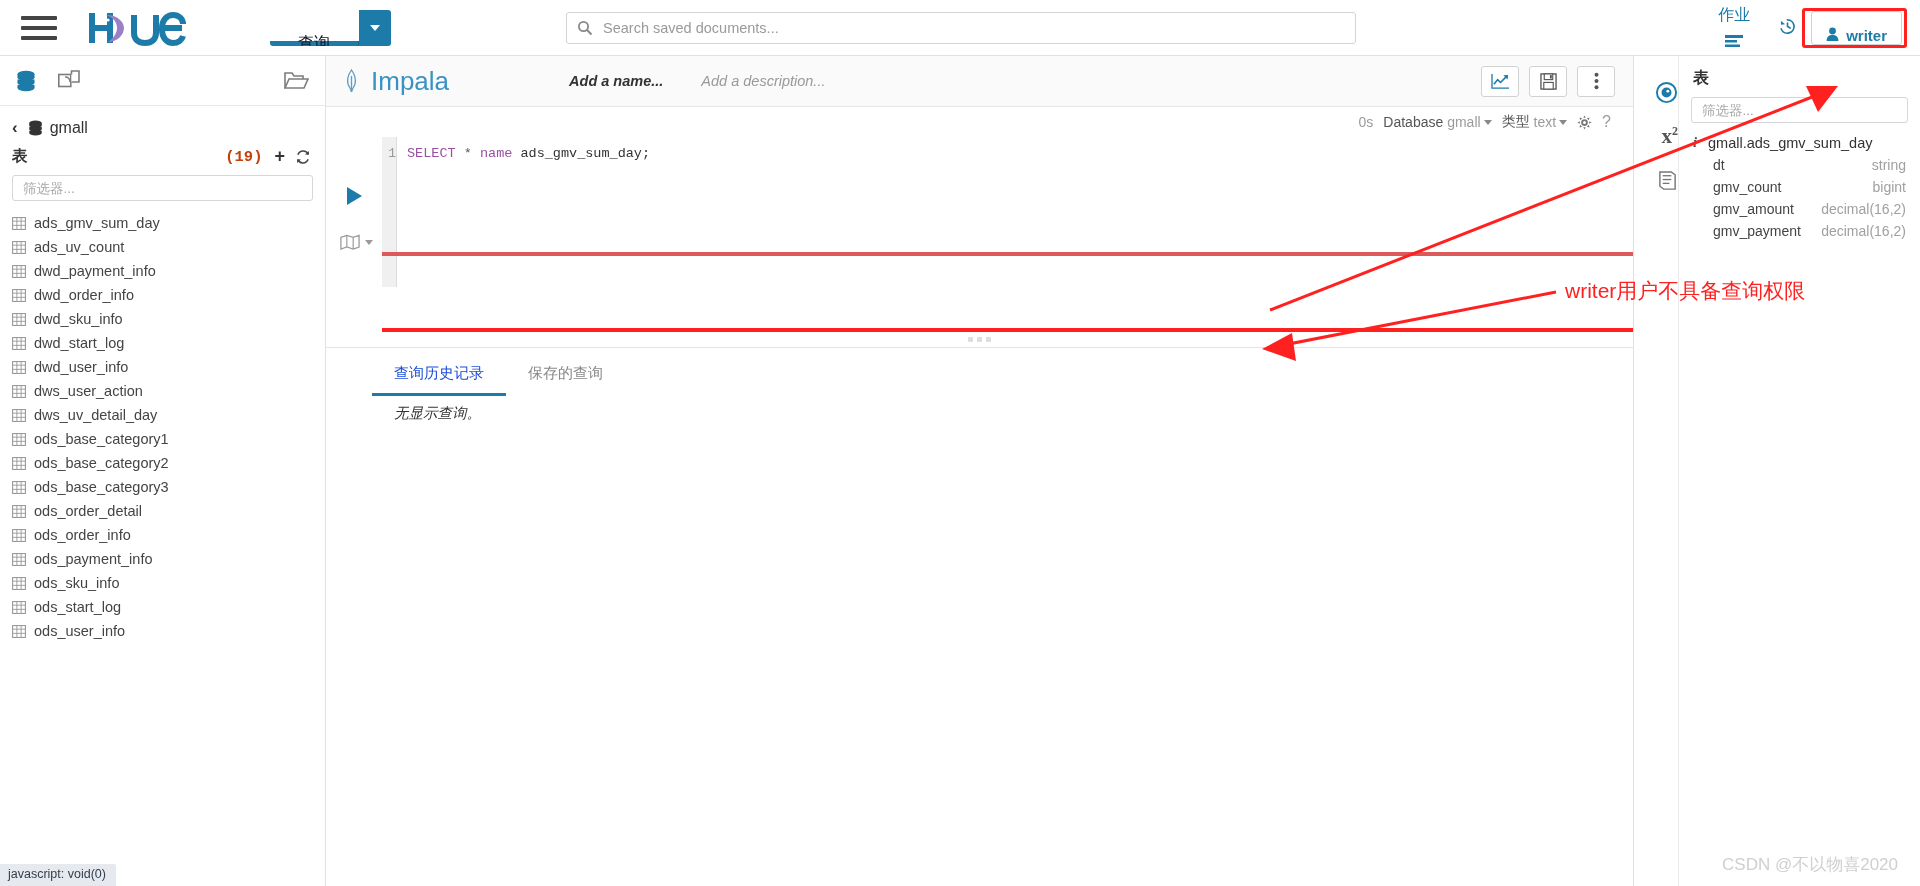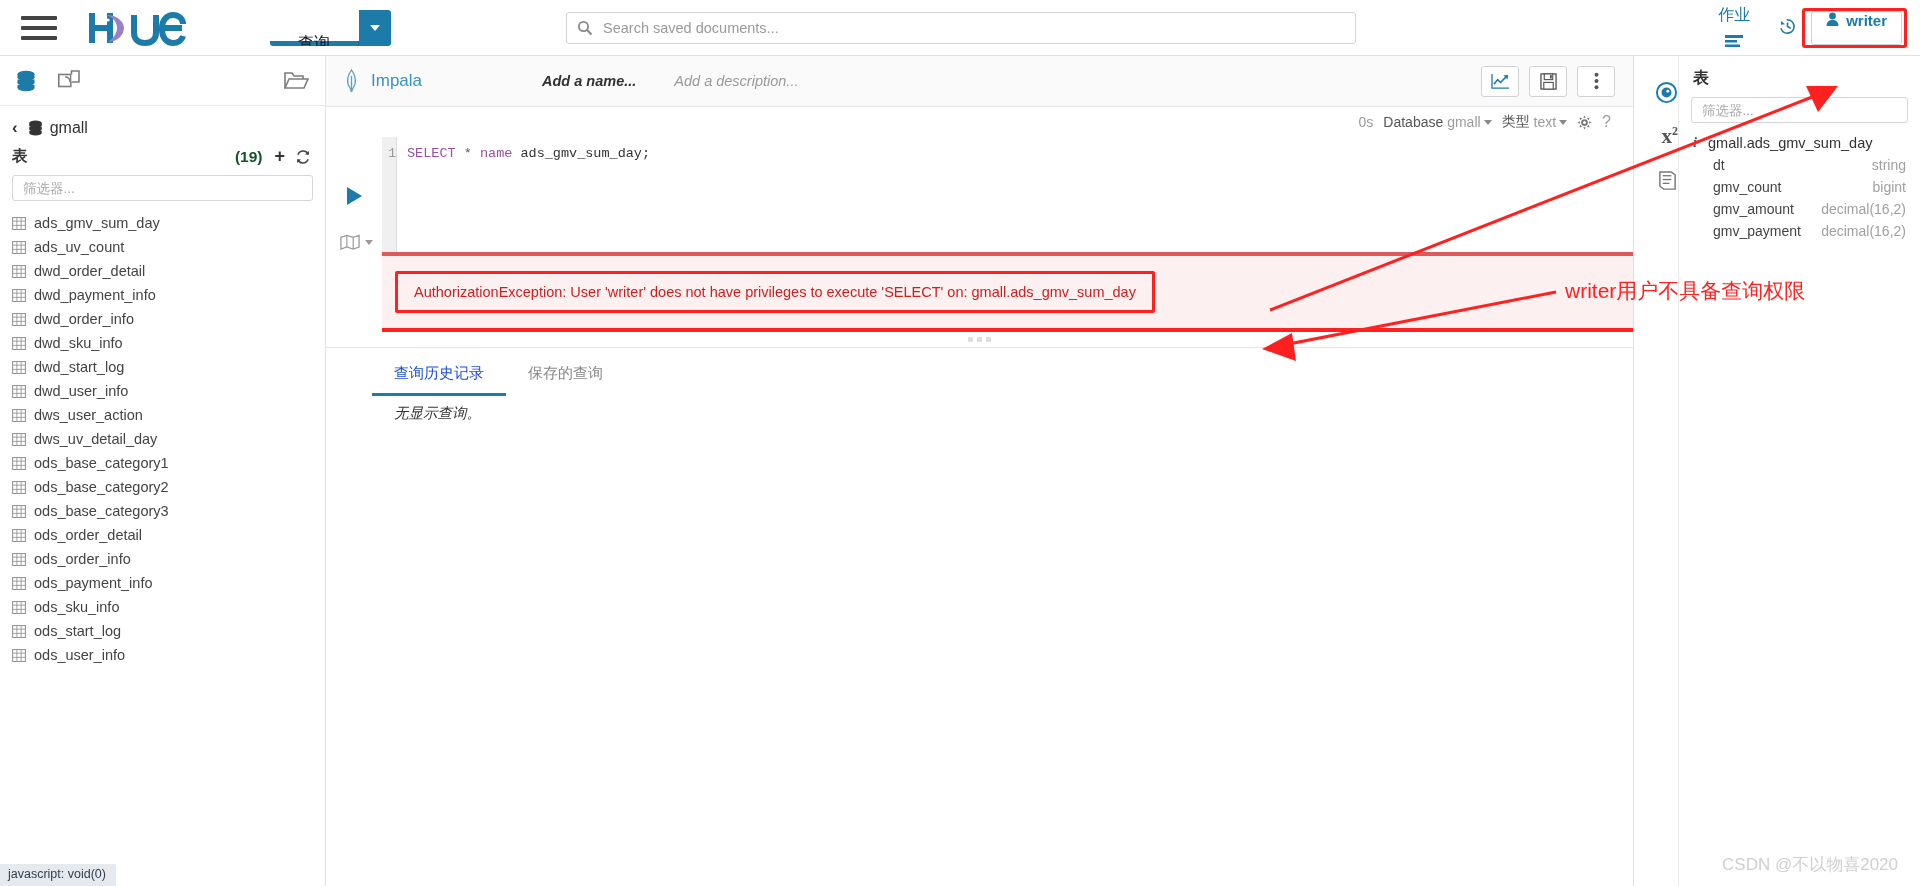--- a/index.html
+++ b/index.html
@@ -64,21 +64,21 @@
   #top-right {
     position: absolute; right: 18px; top: 0; height: 56px;
     display: flex; align-items: center; gap: 0;
   }
   .tr-item {
     display: flex; align-items: center; gap: 8px;
     color: #1c7ba8; font-size: 16px; cursor: pointer; padding: 0 14px; flex-direction: column;
   }
   #user-btn {
     border: 1px solid #d0d0d0; border-radius: 3px; height: 34px;
-    padding: 0 14px; display: flex; align-items: flex-start; gap: 7px;
+    padding: 0 14px; display: flex; align-items: flex-end; gap: 7px;
     color: #1c7ba8; font-size: 15px; font-weight: bold; cursor: pointer;
     background: #fff;
   }
   #user-btn-hl {
     position: absolute; right: 13px; top: 8px; width: 105px; height: 40px;
     border: 3px solid #ff2020; border-radius: 3px; pointer-events: none;
   }
 
   
   #left-panel {
@@ -96,21 +96,21 @@
     display: flex; align-items: center; padding: 12px 14px 6px 12px;
     font-size: 15.5px; color: #333;
   }
   #db-crumb .back { color: #333; font-weight: bold; margin-right: 10px; cursor: pointer; font-size: 17px; }
   #db-crumb .dbname { margin-left: 7px; font-size: 16px; }
 
   #tables-head {
     display: flex; align-items: center; padding: 2px 14px 8px 12px;
     font-size: 15.5px; color: #333; font-weight: bold;
   }
-  #tables-head .cnt { margin-left: auto; color: #14532d; font-weight: bold; }
+  #tables-head .cnt { margin-left: auto; color: #c2410c; font-weight: bold; font-family: Liberation Mono, monospace; }
   #tables-head .plus { color: #333; margin-left: 12px; font-size: 18px; cursor: pointer; font-weight: bold; }
   #tables-head .refresh { margin-left: 10px; cursor: pointer; display:flex; }
 
   #tbl-filter {
     margin: 0 12px 8px 12px; height: 26px; border: 1px solid #d6d6d6;
     border-radius: 3px; display: flex; align-items: center; padding: 0 8px;
   }
   #tbl-filter input {
     border: none; outline: none; width: 100%; font-size: 13.5px; color: #444;
     font-family: "Liberation Sans", sans-serif; background: transparent;
@@ -128,21 +128,21 @@
   
   #editor-area {
     position: absolute; left: 326px; top: 56px; right: 287px; bottom: 0;
     background: #fff;
   }
   #ed-header {
     height: 51px; background: #fafafa; border-bottom: 1px solid #e6e6e6;
     display: flex; align-items: center; padding: 0 18px;
   }
   #ed-header .impala-ico { margin-right: 12px; display: flex; }
-  #ed-title { color: #3a92c4; font-size: 17px; margin-right: 120px; }
+  #ed-title { color: #3a92c4; font-size: 26px; margin-right: 120px; }
   #ed-name { font-size: 14.5px; color: #333; font-weight: bold; font-style: italic; margin-right: 38px; cursor: pointer; }
   #ed-desc { font-size: 14.5px; color: #999; font-style: italic; cursor: pointer; }
   #ed-header .sp { flex: 1; }
   .ed-btn {
     width: 38px; height: 31px; border: 1px solid #d2d2d2; border-radius: 3px;
     background: #fff; display: flex; align-items: center; justify-content: center;
     margin-left: 10px; cursor: pointer;
   }
 
   #ed-toolbar {
@@ -438,32 +438,20 @@
       <div class="tbl-row">
         <span class="t-ico">
           <svg width="14" height="13" viewBox="0 0 15 14">
             <rect x="0.6" y="0.6" width="13.8" height="12.8" stroke="#9b9b9b" stroke-width="1.2" fill="none"></rect>
             <line x1="0.6" y1="4.5" x2="14.4" y2="4.5" stroke="#9b9b9b" stroke-width="1"></line>
             <line x1="0.6" y1="9" x2="14.4" y2="9" stroke="#9b9b9b" stroke-width="1"></line>
             <line x1="5.2" y1="0.6" x2="5.2" y2="13.4" stroke="#9b9b9b" stroke-width="1"></line>
             <line x1="9.8" y1="0.6" x2="9.8" y2="13.4" stroke="#9b9b9b" stroke-width="1"></line>
           </svg>
         </span>
-        <span class="t-name">dwd_order_detail</span>
-      </div>
-      <div class="tbl-row">
-        <span class="t-ico">
-          <svg width="14" height="13" viewBox="0 0 15 14">
-            <rect x="0.6" y="0.6" width="13.8" height="12.8" stroke="#9b9b9b" stroke-width="1.2" fill="none"></rect>
-            <line x1="0.6" y1="4.5" x2="14.4" y2="4.5" stroke="#9b9b9b" stroke-width="1"></line>
-            <line x1="0.6" y1="9" x2="14.4" y2="9" stroke="#9b9b9b" stroke-width="1"></line>
-            <line x1="5.2" y1="0.6" x2="5.2" y2="13.4" stroke="#9b9b9b" stroke-width="1"></line>
-            <line x1="9.8" y1="0.6" x2="9.8" y2="13.4" stroke="#9b9b9b" stroke-width="1"></line>
-          </svg>
-        </span>
         <span class="t-name">dwd_payment_info</span>
       </div>
       <div class="tbl-row">
         <span class="t-ico">
           <svg width="14" height="13" viewBox="0 0 15 14">
             <rect x="0.6" y="0.6" width="13.8" height="12.8" stroke="#9b9b9b" stroke-width="1.2" fill="none"></rect>
             <line x1="0.6" y1="4.5" x2="14.4" y2="4.5" stroke="#9b9b9b" stroke-width="1"></line>
             <line x1="0.6" y1="9" x2="14.4" y2="9" stroke="#9b9b9b" stroke-width="1"></line>
             <line x1="5.2" y1="0.6" x2="5.2" y2="13.4" stroke="#9b9b9b" stroke-width="1"></line>
             <line x1="9.8" y1="0.6" x2="9.8" y2="13.4" stroke="#9b9b9b" stroke-width="1"></line>
@@ -718,25 +706,20 @@
   <div id="chart-toggle">
     <svg width="20" height="16" viewBox="0 0 22 17">
         <path d="M1 3.5 L7.5 1.3 L14.5 3.5 L21 1.3 L21 14 L14.5 16.2 L7.5 14 L1 16.2 Z" stroke="#9a9a9a" stroke-width="1.4" fill="#fff"></path>
         <line x1="7.5" y1="1.3" x2="7.5" y2="14" stroke="#9a9a9a" stroke-width="1.3"></line>
         <line x1="14.5" y1="3.5" x2="14.5" y2="16.2" stroke="#9a9a9a" stroke-width="1.3"></line>
       </svg>
     <span style="display:inline-block;margin-left:5px;width:0;height:0;border-left:4px solid transparent;border-right:4px solid transparent;border-top:5px solid #9a9a9a"></span>
   </div>
 
   <div id="err-topline"></div>
-  <div id="err-panel">
-    <div id="err-box">
-      <span>AuthorizationException: User 'writer' does not have privileges to execute 'SELECT' on: gmall.ads_gmv_sum_day</span>
-    </div>
-  </div>
   <div id="err-bottomline"></div>
 
   <div id="drag-dots">
     <i></i>
     <i></i>
     <i></i>
   </div>
 
   <div id="hist-tabs">
       <div class="h-tab active">查询历史记录</div>

